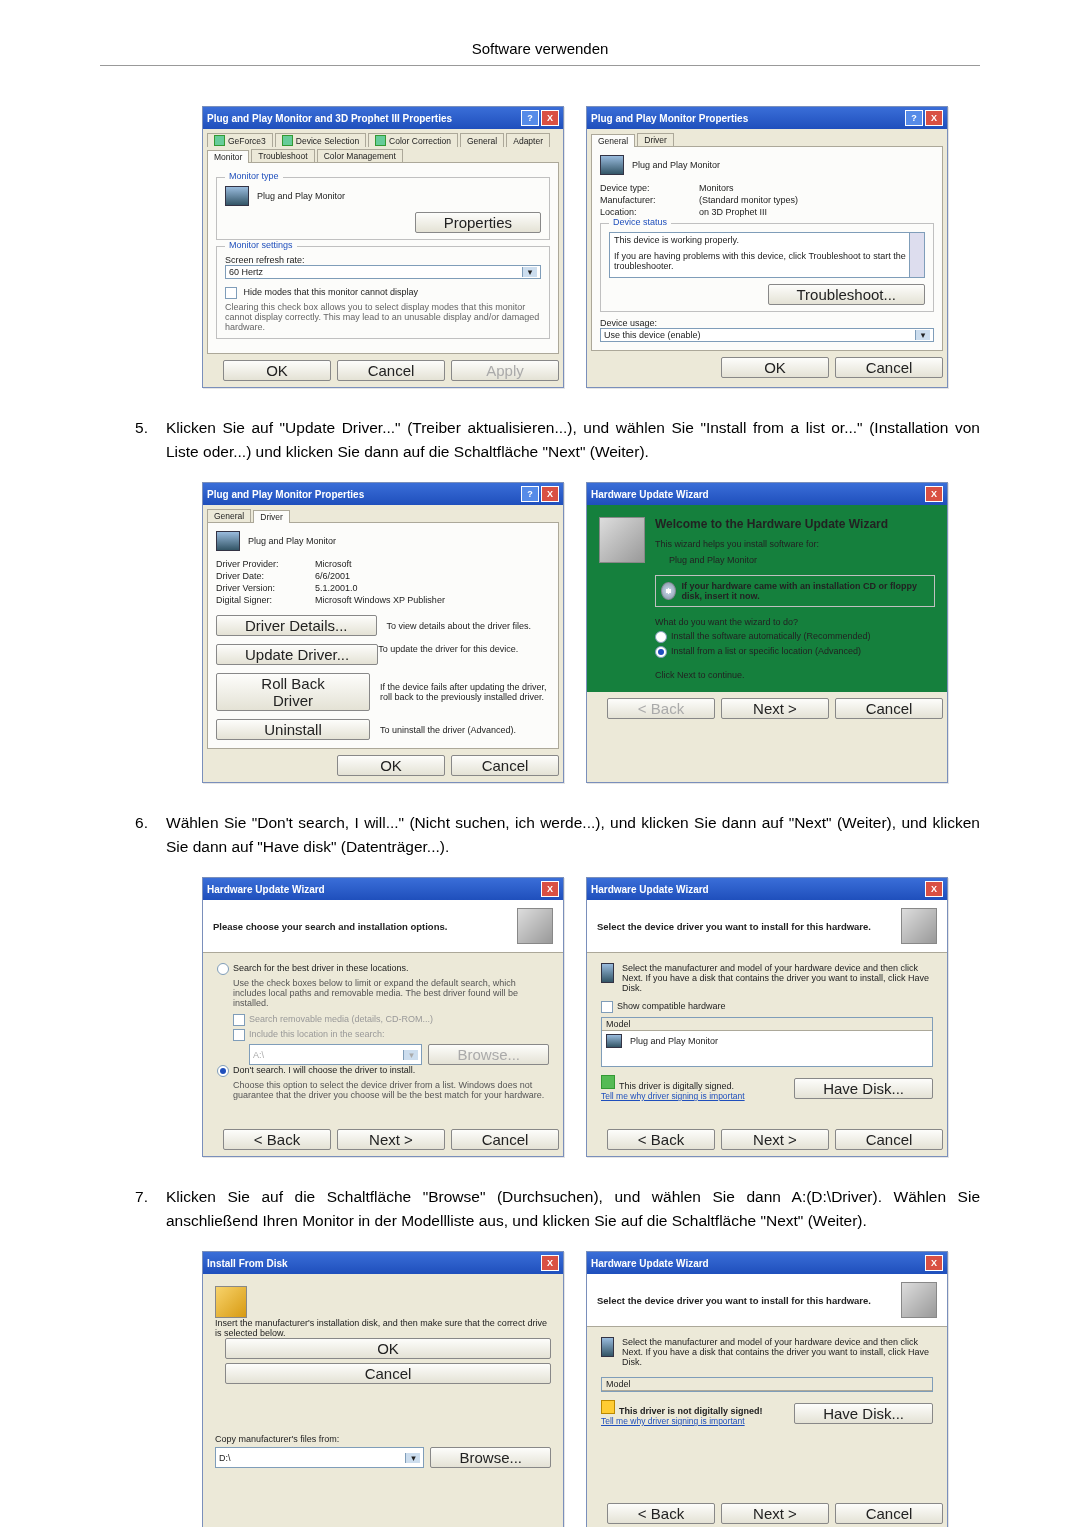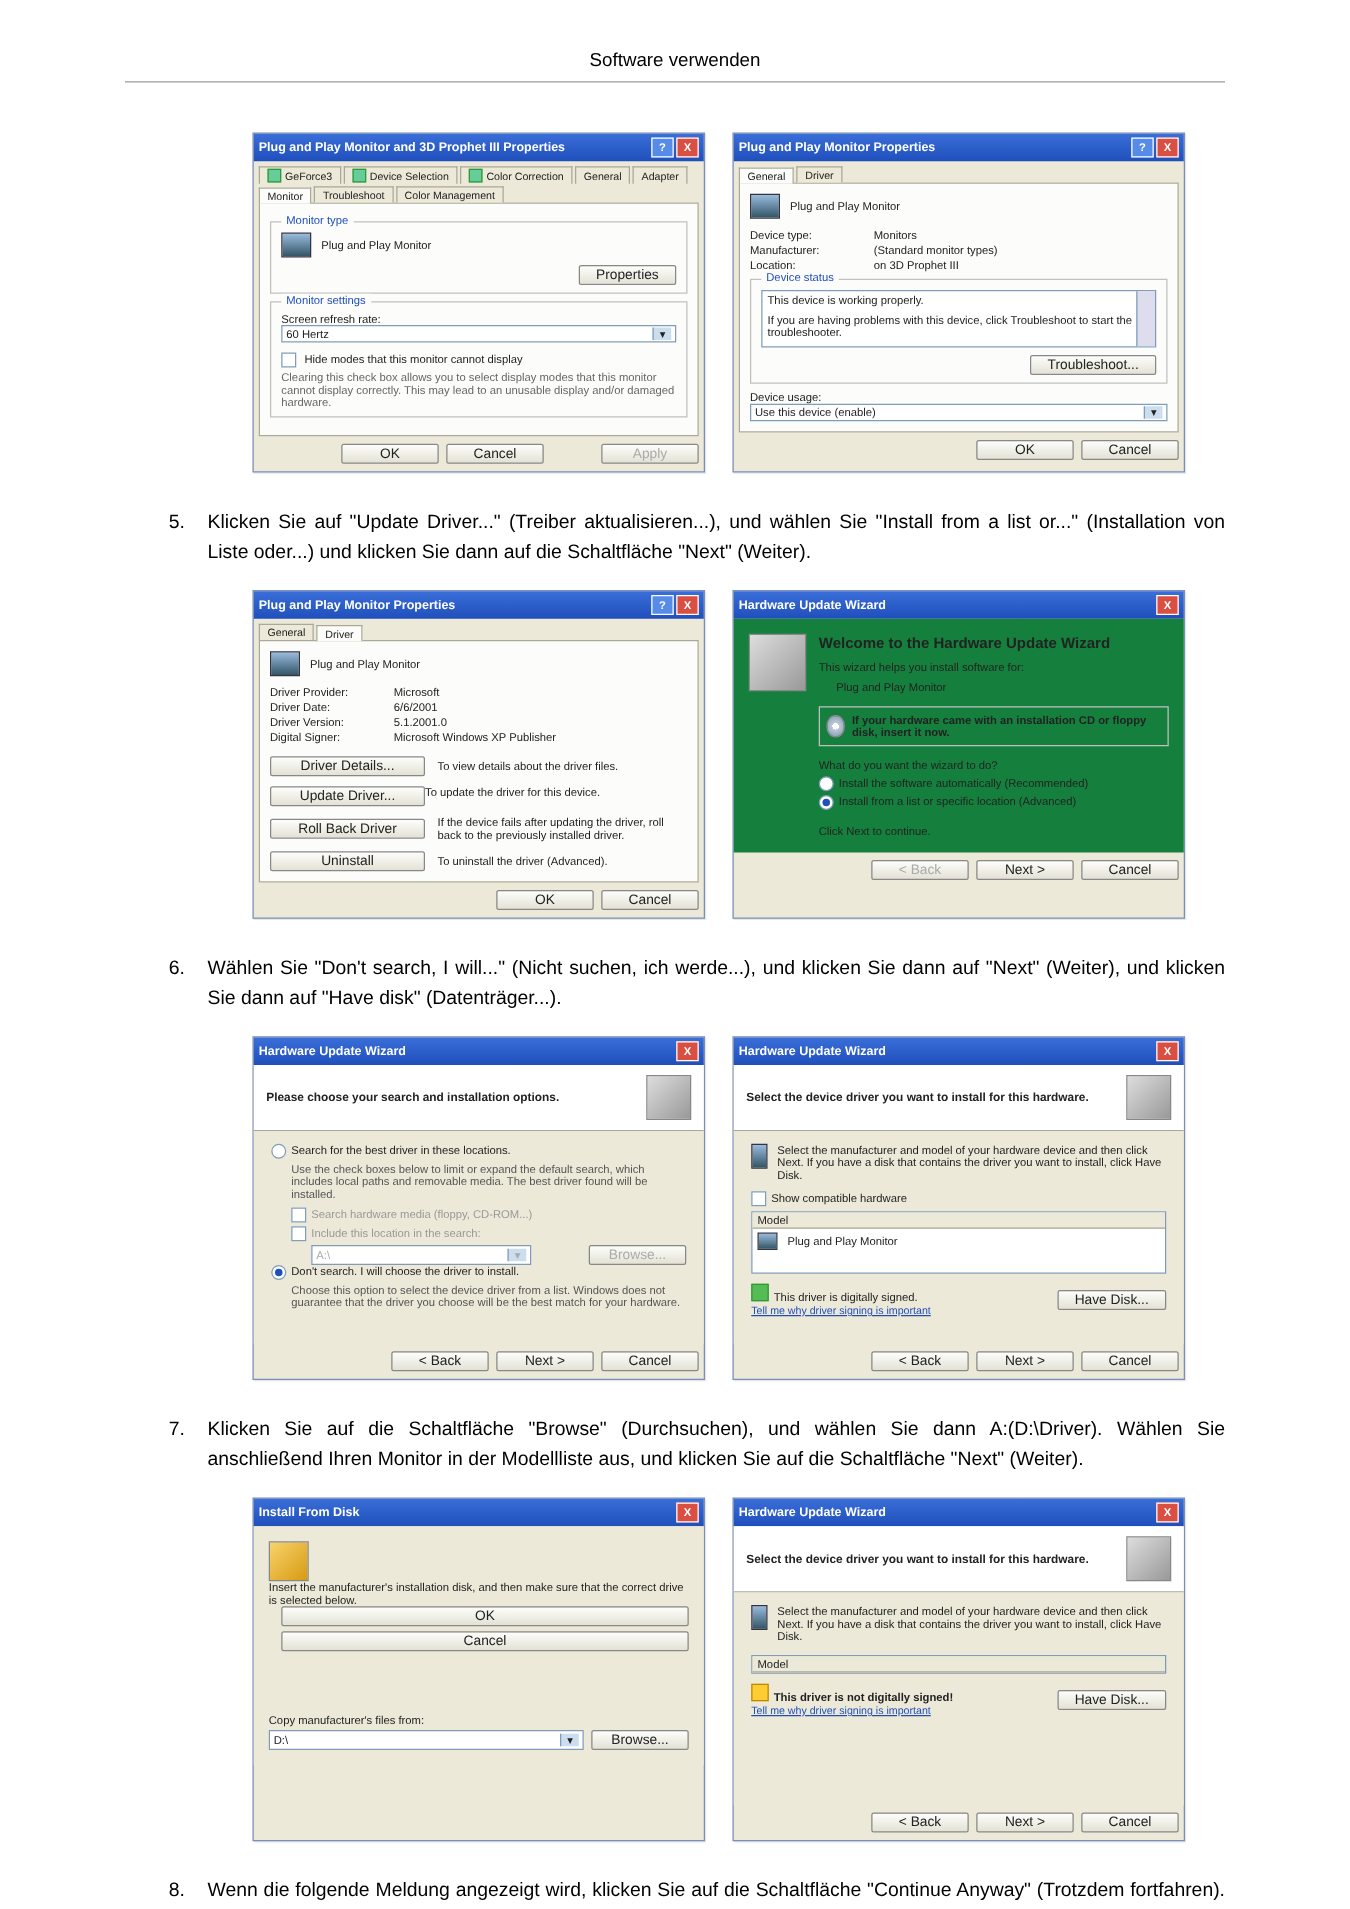--- a/index.html
+++ b/index.html
@@ -102,27 +102,27 @@
     top: -7px; left: 8px;
     background: #fcfcfa;
     padding: 0 4px;
     color: #1f4fbc;
     font-size: 9px;
   }
   .btn {
     display: inline-block;
     border: 1px solid #888;
     background: linear-gradient(#fdfdfb,#e4e2d5);
-    padding: 1px 13px;
-    font-size: 11px;
+    padding: 1px 28px;
+    font-size: 15px;
     border-radius: 2px;
     min-width: 50px;
     text-align: center;
   }
-  .btn.disabled { color: #aaa; margin-left: 40px; }
+  .btn.disabled { color: #aaa; }
   .btnrow {
     text-align: right;
     padding: 6px 4px 6px 4px;
     display: flex;
     justify-content: flex-end;
     gap: 6px;
   }
   .rowkv { display:flex; margin: 2px 0; }
   .rowkv .k { width: 99px; }
   .rowkv .v { flex:1; }
@@ -420,21 +420,21 @@
           <span class="spacer"></span>
           <span class="tbtn close">X</span>
         </div>
       <div class="wiz-header">
           <span class="txt">Please choose your search and installation options.</span>
           <span class="wiz-icon"></span>
         </div>
       <div class="wiz-body">
         <div><span class="radio"></span><span>Search for the best driver in these locations.</span></div>
         <div style="color:#555;margin:3px 0 6px 16px;">Use the check boxes below to limit or expand the default search, which includes local paths and removable media. The best driver found will be installed.</div>
-        <div style="margin-left:16px;color:#999;"><span class="checkbox"></span><span>Search hardware media (floppy, CD-ROM...)</span></div>
+        <div style="margin-left:16px;color:#999;"><span class="checkbox"></span><span>Search removable media (details, CD-ROM...)</span></div>
         <div style="margin-left:16px;color:#999;margin-top:3px;"><span class="checkbox"></span><span>Include this location in the search:</span></div>
         <div style="margin-left:32px;display:flex;gap:6px;margin-top:3px;">
           <div class="select" style="flex:1;color:#aaa;">
               <span>A:\</span>
               <span class="arrow">▾</span>
             </div>
           <span class="btn disabled">Browse...</span>
         </div>
         <div style=""><span class="radio checked"></span><span>Don't search. I will choose the driver to install.</span></div>
         <div style="color:#555;margin:3px 0 0 16px;">Choose this option to select the device driver from a list. Windows does not guarantee that the driver you choose will be the best match for your hardware.</div>

